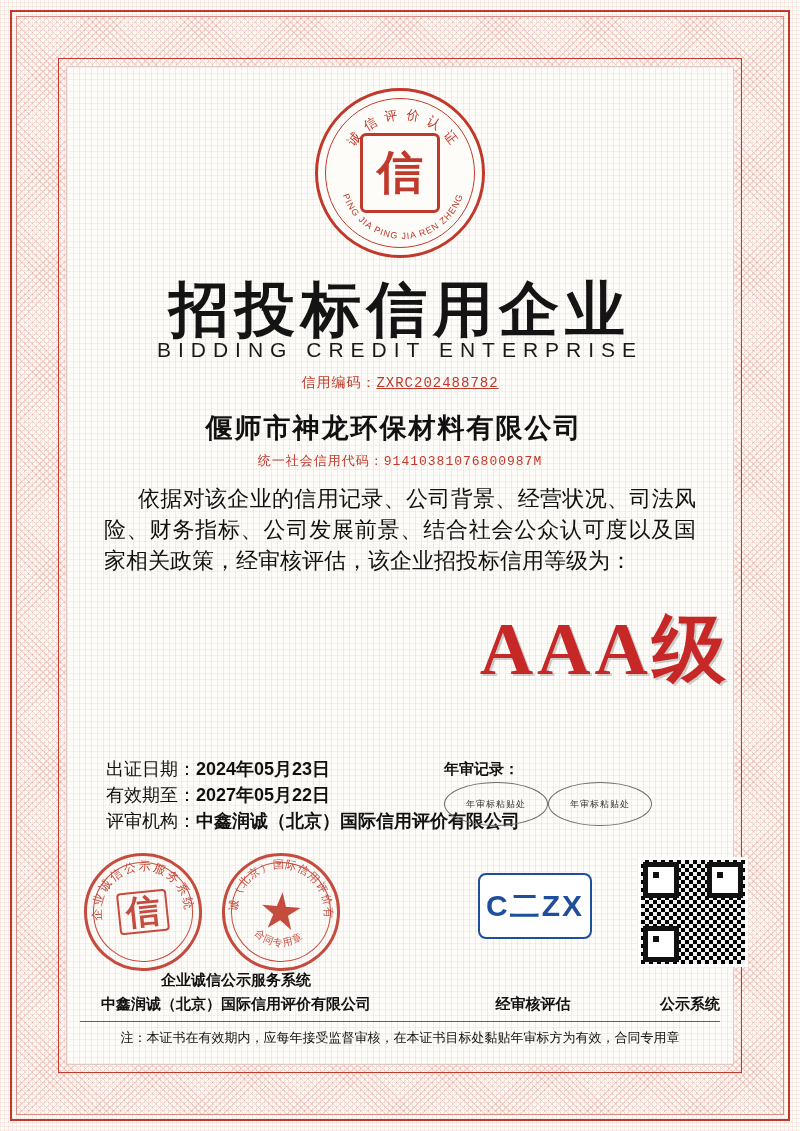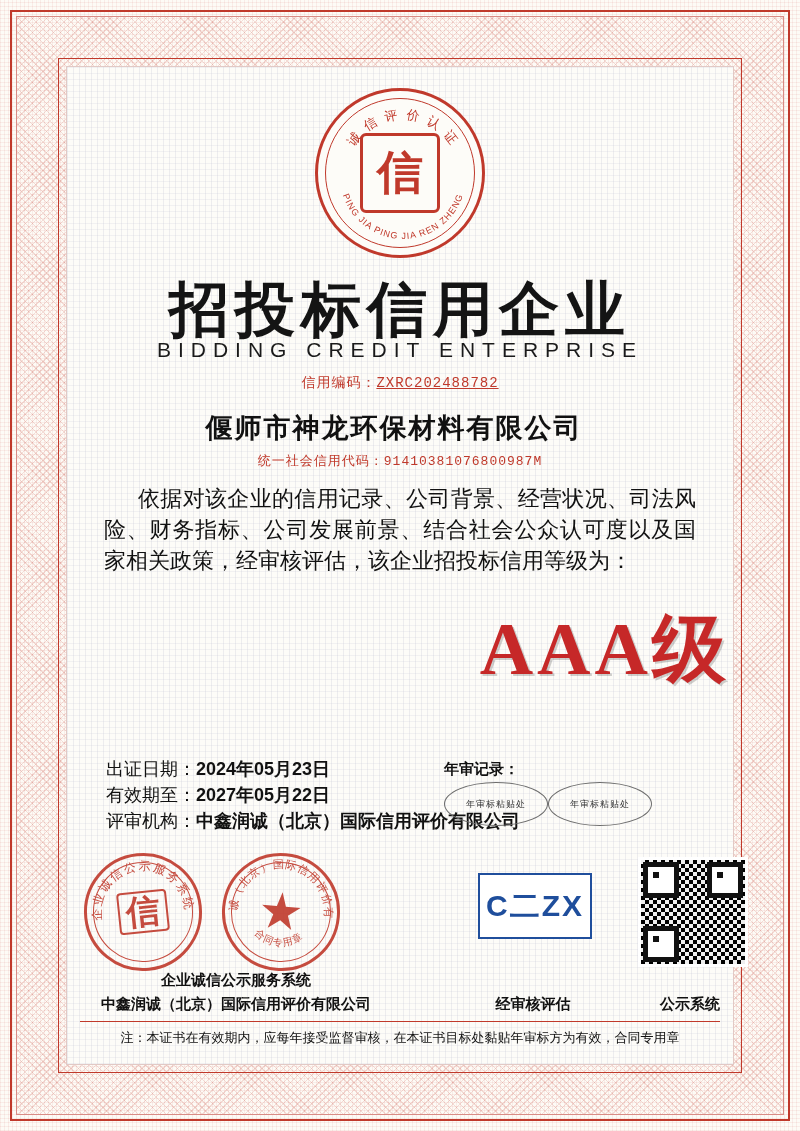--- a/index.html
+++ b/index.html
@@ -188,21 +188,21 @@
   .seal-caption{
     position:absolute;left:0;width:320px;text-align:center;
     font-size:15px;font-weight:bold;color:#111;
     font-family:"Liberation Sans", sans-serif;
   }
   .cap-1{ top:122px; left:6px;}
   .cap-2{ top:146px; left:6px;}
 
   .mutual{
     position:absolute;left:408px;top:24px;width:110px;height:62px;
-    border:2px solid #1f4e9c;border-radius:0;
+    border:2px solid #1f4e9c;border-radius:8px;
     display:flex;align-items:center;justify-content:center;
     color:#1f4e9c;font-size:30px;font-weight:bold;letter-spacing:2px;
     font-family:"Liberation Sans", sans-serif;
     background:#fff;
   }
   .mutual-cap{
     position:absolute;left:398px;top:146px;width:130px;text-align:center;
     font-size:15px;font-weight:bold;color:#111;
     font-family:"Liberation Sans", sans-serif;
   }

